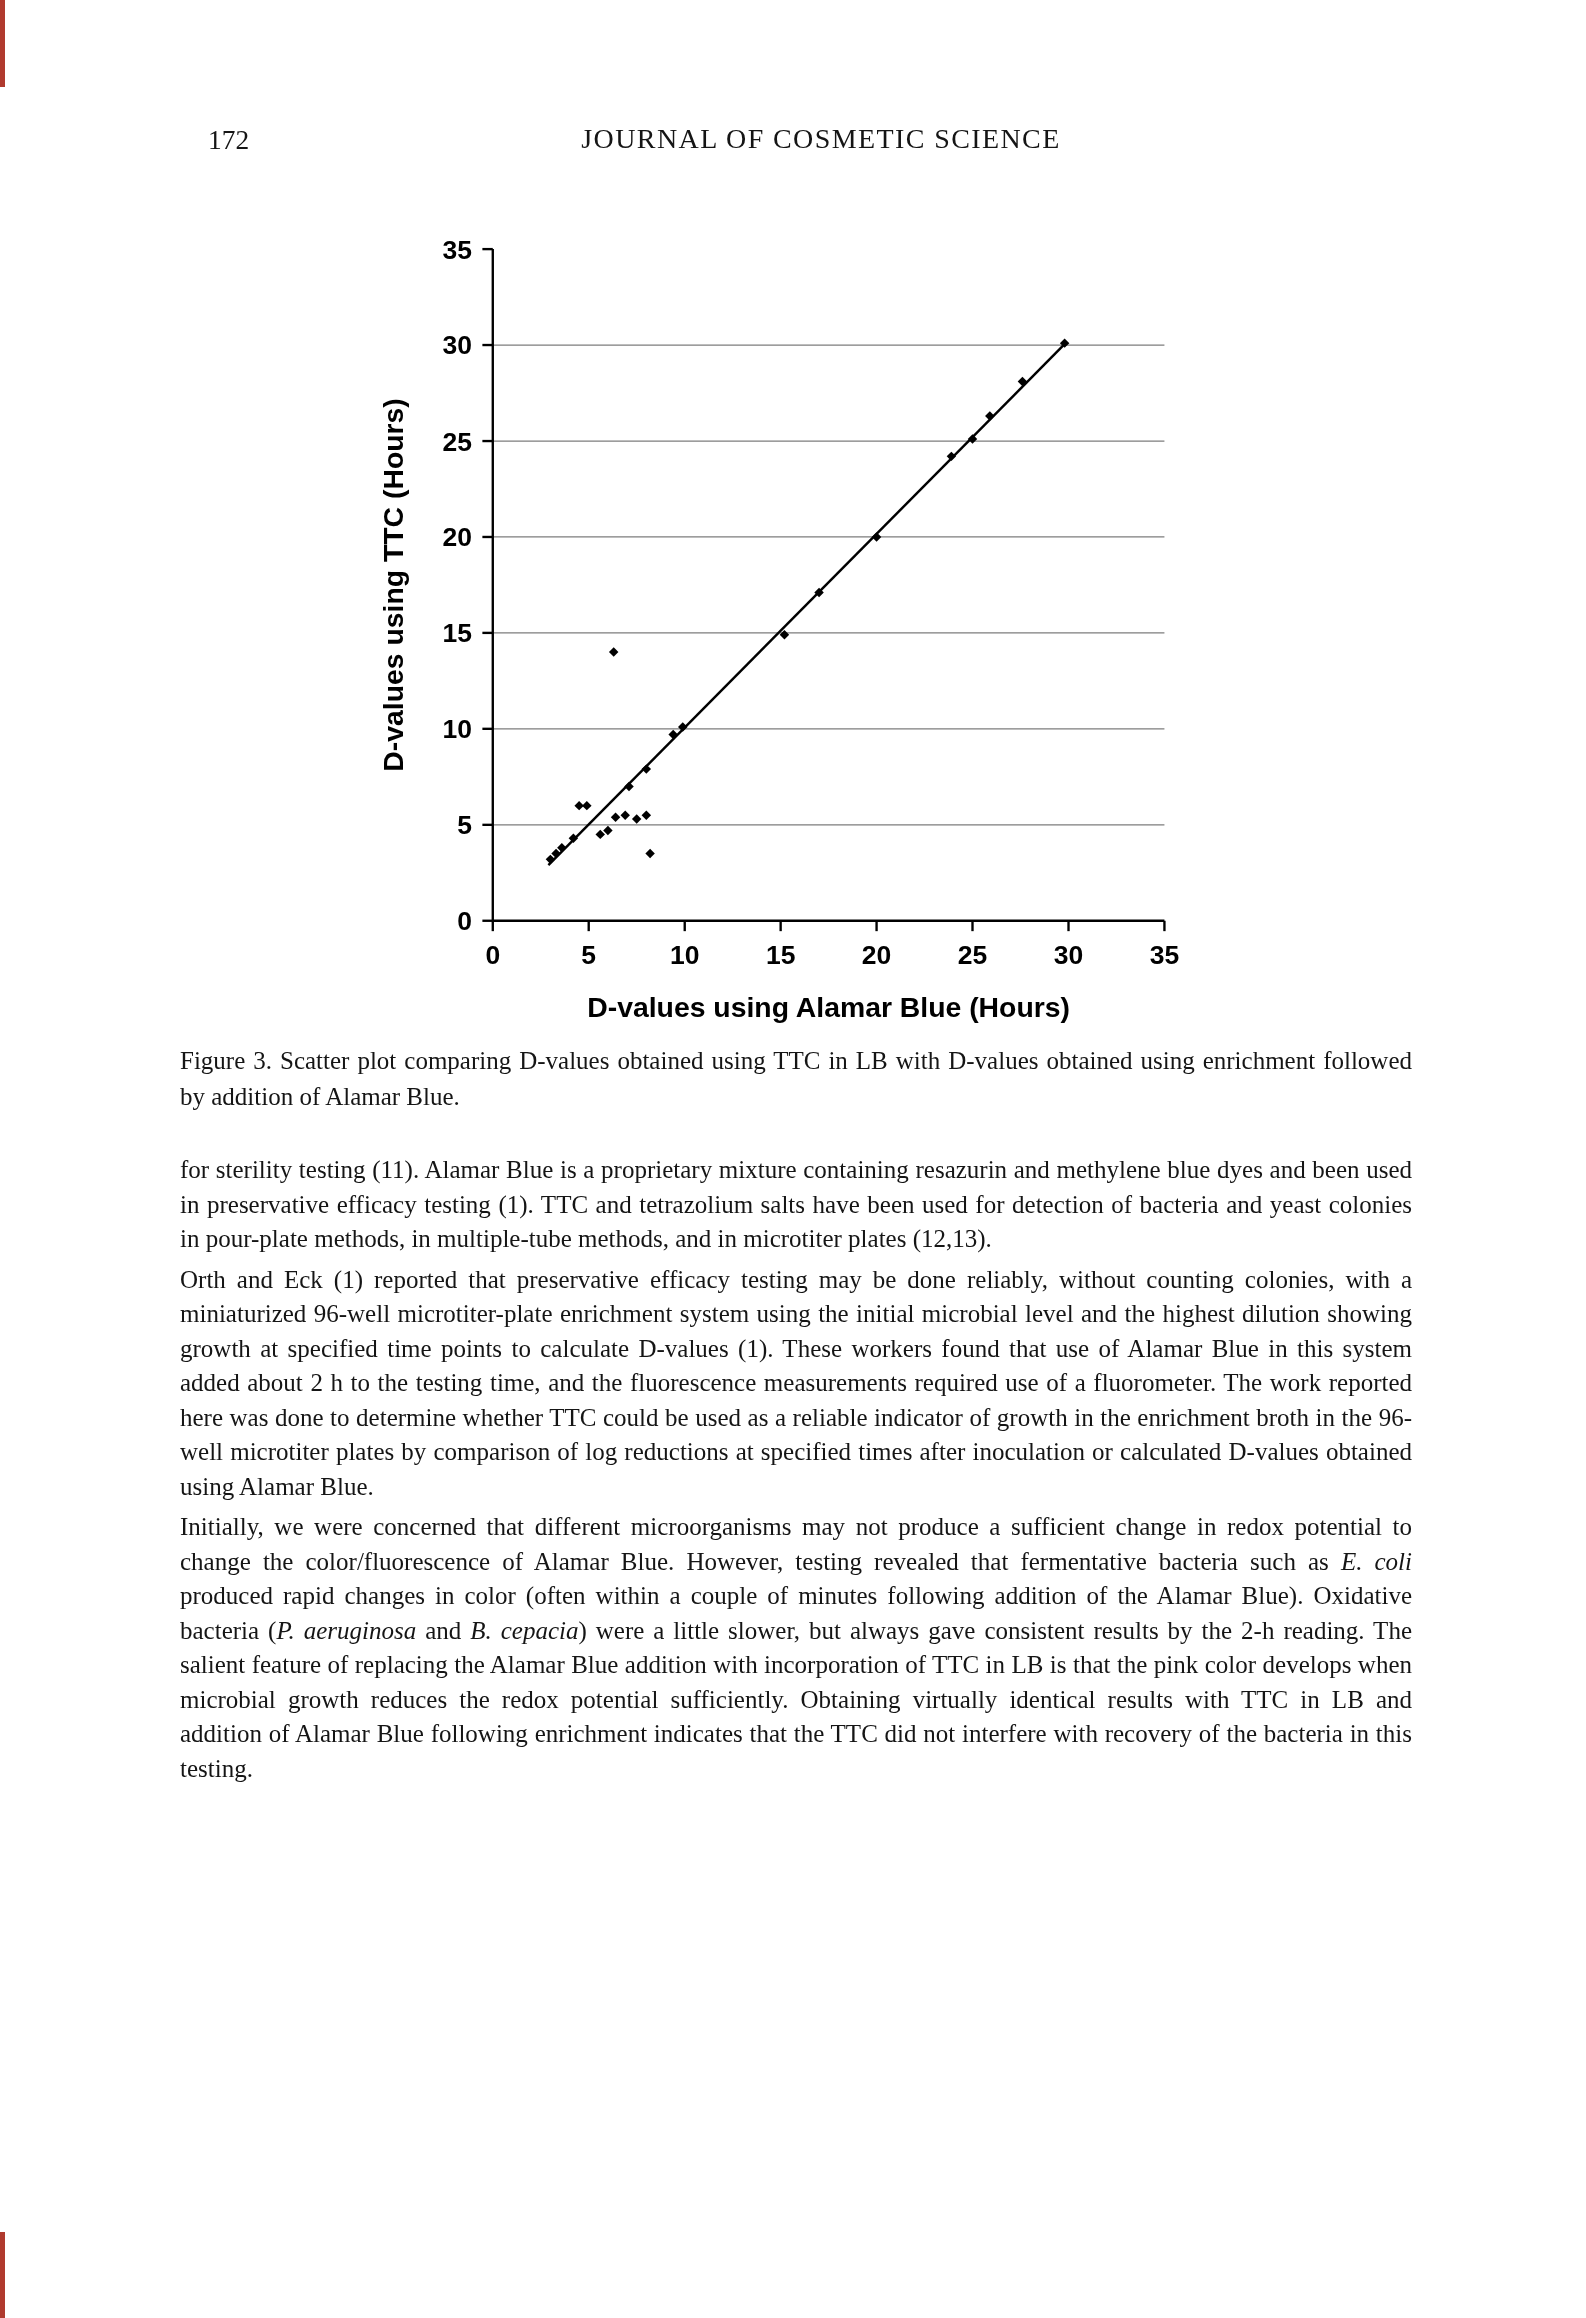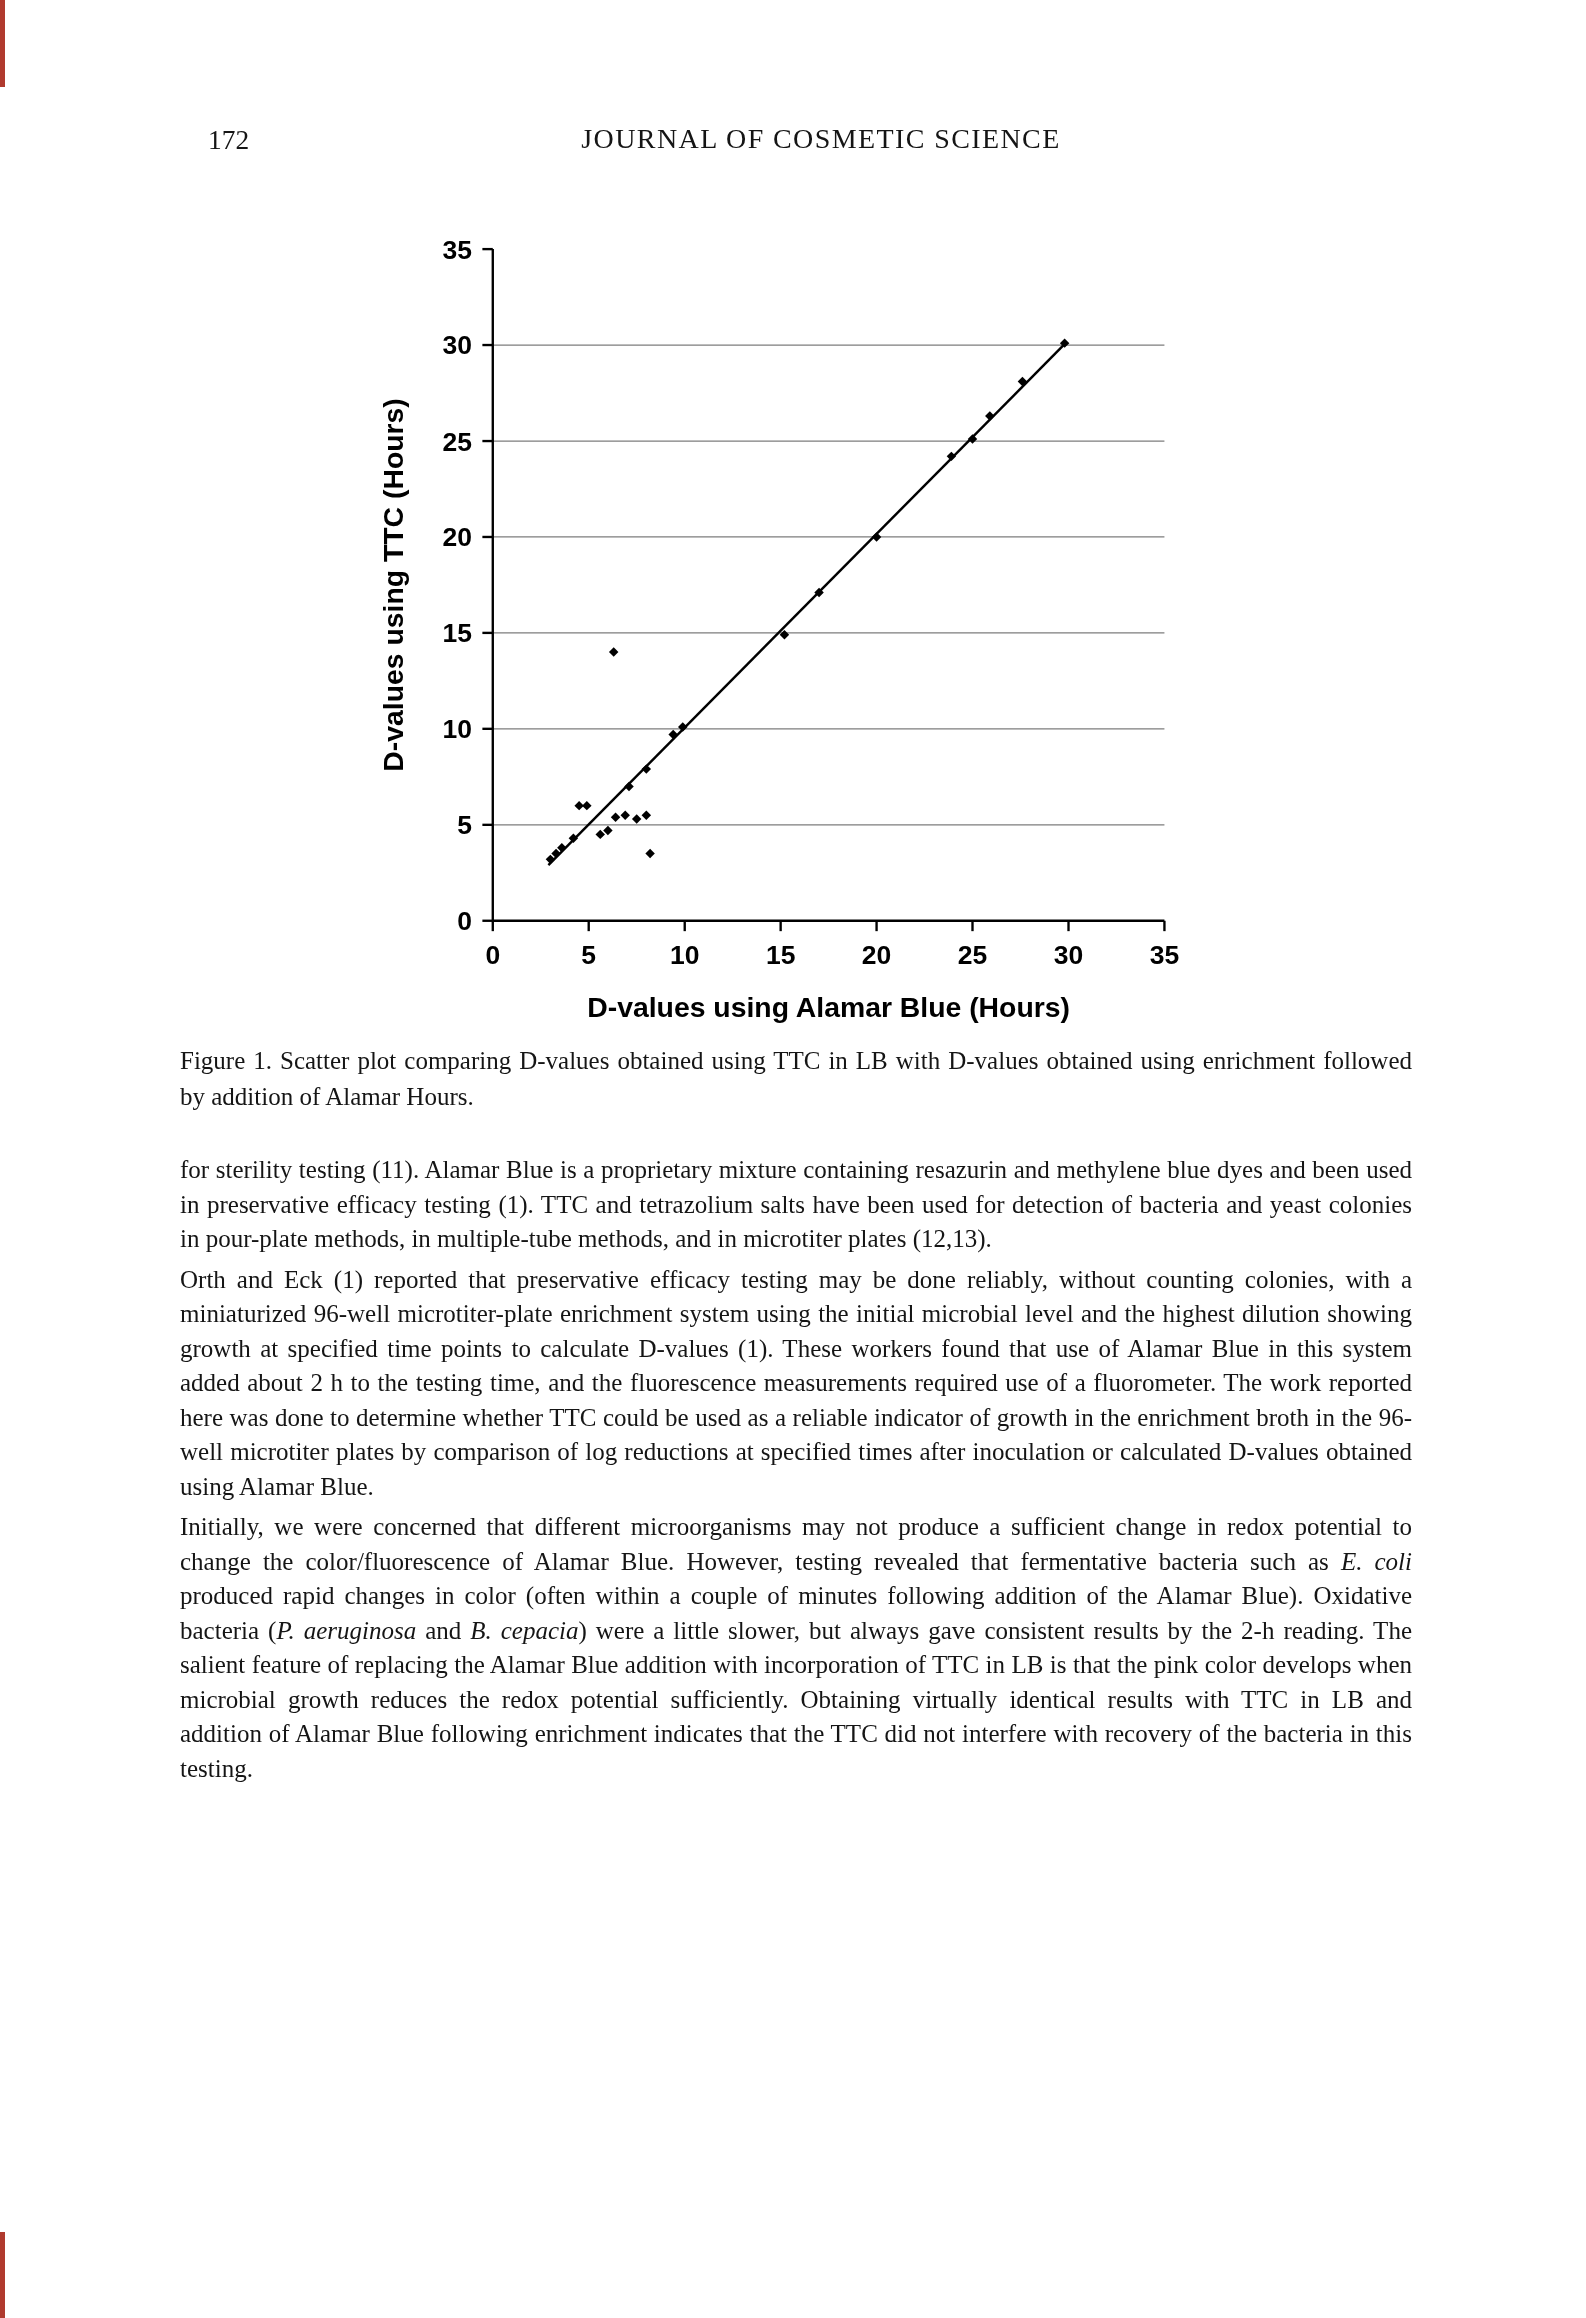--- a/index.html
+++ b/index.html
@@ -119,22 +119,22 @@
         <polygon points="647.1,230.8 652.1,235.8 647.1,240.8 642.1,235.8" fill="#000000"></polygon>
         <polygon points="665.4,206.5 670.4,211.5 665.4,216.5 660.4,211.5" fill="#000000"></polygon>
         <polygon points="699.9,170.0 704.9,175.0 699.9,180.0 694.9,175.0" fill="#000000"></polygon>
         <polygon points="744.5,129.4 749.5,134.4 744.5,139.4 739.5,134.4" fill="#000000"></polygon>
         <text class="axis-title" x="495" y="847" text-anchor="middle">D-values using Alamar Blue (Hours)</text>
         <text class="axis-title" x="45" y="390" text-anchor="middle" transform="rotate(-90 45 390)">D-values using TTC (Hours)</text>
       </svg>
   </figure>
 
   <figcaption class="caption">
-    <span class="caption-label">Figure 1.</span>
-    <span>Scatter plot comparing D-values obtained using TTC in LB with D-values obtained using enrichment followed by addition of Alamar Hours.</span>
+    <span class="caption-label">Figure 3.</span>
+    <span>Scatter plot comparing D-values obtained using TTC in LB with D-values obtained using enrichment followed by addition of Alamar Blue.</span>
   </figcaption>
 
   <main class="body-text" id="body-text">
       <p><span>for sterility testing (11). Alamar Blue is a proprietary mixture containing resazurin and methylene blue dyes and been used in preservative efficacy testing (1). TTC and tetrazolium salts have been used for detection of bacteria and yeast colonies in pour-plate methods, in multiple-tube methods, and in microtiter plates (12,13).</span></p>
       <p><span>Orth and Eck (1) reported that preservative efficacy testing may be done reliably, without counting colonies, with a miniaturized 96-well microtiter-plate enrichment system using the initial microbial level and the highest dilution showing growth at specified time points to calculate D-values (1). These workers found that use of Alamar Blue in this system added about 2 h to the testing time, and the fluorescence measurements required use of a fluorometer. The work reported here was done to determine whether TTC could be used as a reliable indicator of growth in the enrichment broth in the 96-well microtiter plates by comparison of log reductions at specified times after inoculation or calculated D-values obtained using Alamar Blue.</span></p>
       <p><span>Initially, we were concerned that different microorganisms may not produce a sufficient change in redox potential to change the color/fluorescence of Alamar Blue. However, testing revealed that fermentative bacteria such as </span><i>E. coli</i><span> produced rapid changes in color (often within a couple of minutes following addition of the Alamar Blue). Oxidative bacteria (</span><i>P. aeruginosa</i><span> and </span><i>B. cepacia</i><span>) were a little slower, but always gave consistent results by the 2-h reading. The salient feature of replacing the Alamar Blue addition with incorporation of TTC in LB is that the pink color develops when microbial growth reduces the redox potential sufficiently. Obtaining virtually identical results with TTC in LB and addition of Alamar Blue following enrichment indicates that the TTC did not interfere with recovery of the bacteria in this testing.</span></p>
     </main>
 
 </div>
 

